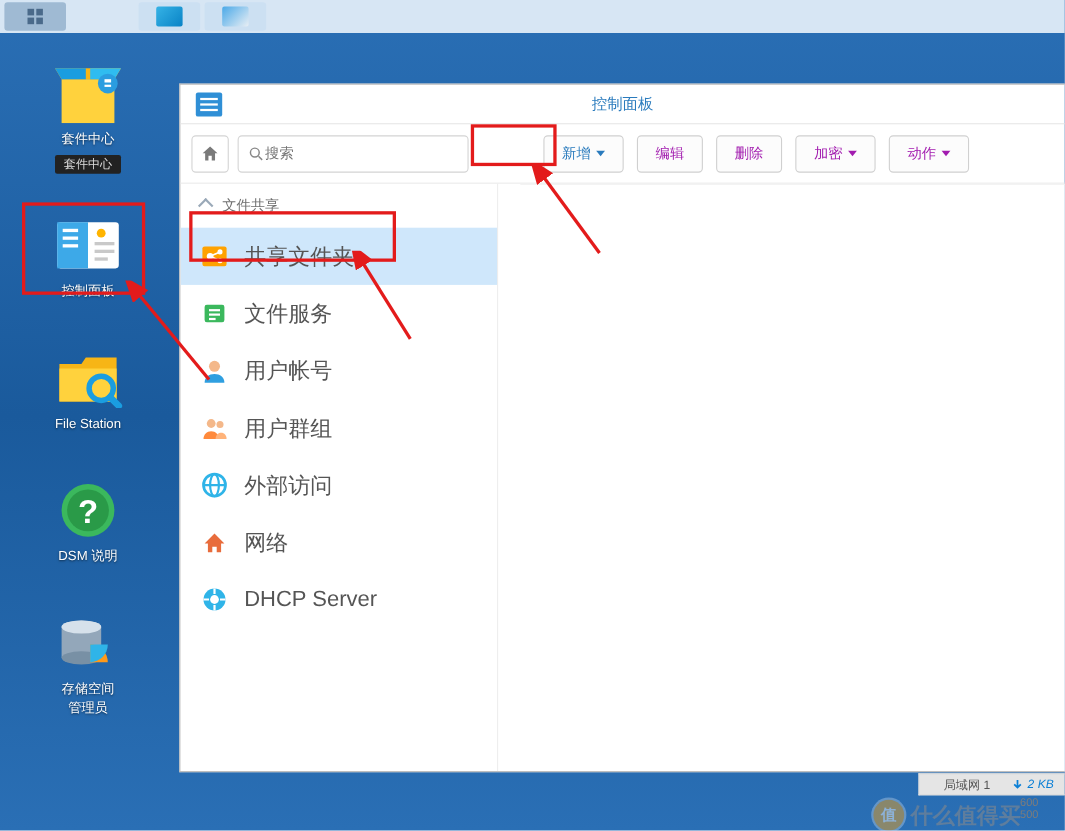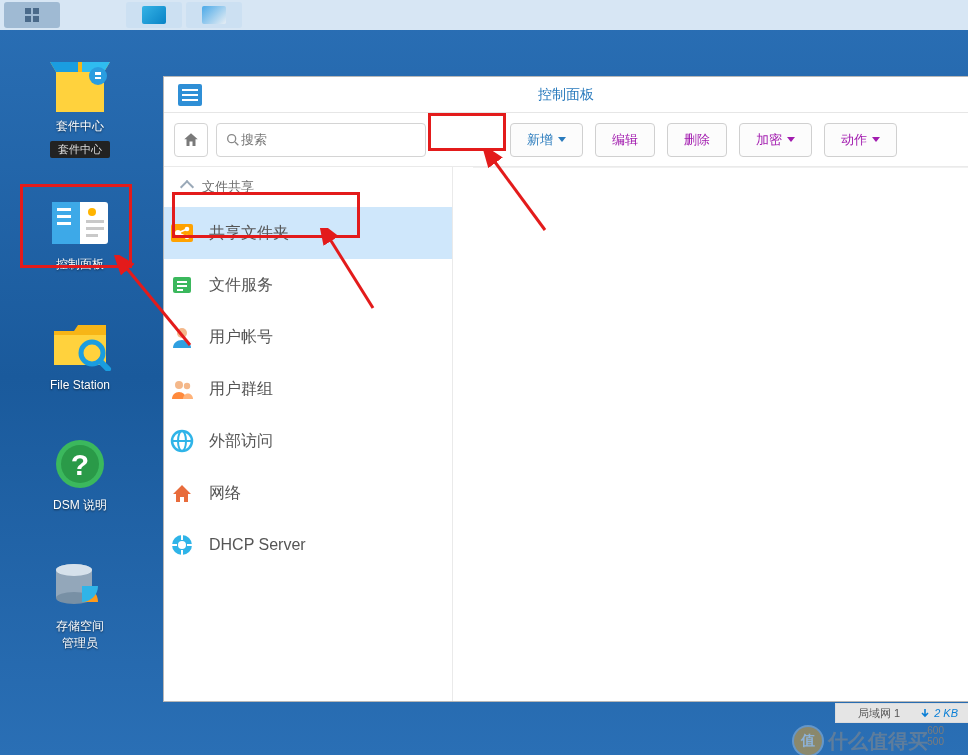--- a/index.html
+++ b/index.html
@@ -32,29 +32,29 @@
   .toolbar { height: 54px; border-bottom: 1px solid #eaeaea; display: flex; align-items: center; padding: 0 10px; gap: 8px; }
   .home-btn { width: 34px; height: 34px; border: 1px solid #d4d4d4; border-radius: 4px; display: flex; align-items: center; justify-content: center; background: #fff; cursor: pointer; }
   .home-svg { width: 18px; height: 18px; }
   .search-box { flex: 0 0 178px; height: 34px; border: 1px solid #d4d4d4; border-radius: 4px; display: flex; align-items: center; padding: 0 8px; background: #fff; }
   .search-input { border: none; outline: none; font-size: 13px; color: #666; flex: 1; background: transparent; }
   .tb-spacer { width: 42px; }
   .btn { height: 34px; padding: 0 16px; border: 1px solid #d0d0d0; border-radius: 4px; background: #fcfcfc; color: #4a4a4a; font-size: 13px; display: inline-flex; align-items: center; gap: 5px; cursor: pointer; }
   .btn.primary { color: #2a7bbd; }
   .btn.disabled { color: #a21caf; cursor: default; }
   .caret { width: 0; height: 0; border-left: 4px solid transparent; border-right: 4px solid transparent; border-top: 5px solid currentColor; }
-  .btn-row { display: flex; gap: 12px; margin-left: 26px; align-items:center; }
+  .btn-row { display: flex; gap: 12px; margin-left: 10px; align-items:center; }
 
   .body { flex: 1; display: flex; overflow: hidden; }
   .sidebar { width: 289px; border-right: 1px solid #eaeaea; overflow-y: auto; padding-bottom: 10px; position: relative; }
   .sidebar::-webkit-scrollbar { width: 10px; }
   .sidebar::-webkit-scrollbar-thumb { background:#c9c9c9; border-radius:5px; }
   .cat { height: 40px; display: flex; align-items: center; padding: 0 18px; gap: 10px; color: #6f6f6f; font-size: 13px; cursor: pointer; }
   .chev { width: 10px; height: 10px; border-left: 2px solid #9aa9b8; border-bottom: 2px solid #9aa9b8; transform: rotate(135deg); }
-  .side-item { height: 52px; display: flex; align-items: center; padding: 0 5px; gap: 14px; color: #555; font-size: 16px; cursor: pointer; }
+  .side-item { height: 52px; display: flex; align-items: center; padding: 0 18px; gap: 14px; color: #555; font-size: 20px; cursor: pointer; }
   .side-item.active { background: #cfe7fb; }
   .side-ico { width: 26px; height: 26px; flex-shrink: 0; display:flex; align-items:center; justify-content:center; }
 
   .main { flex: 1; background: #fff; position: relative; }
   .main-rule { position:absolute; left:20px; right:0; top:0; border-top:1px solid #f0f0f0; }
 
   
   .anno-box { position: absolute; border: 3px solid #e31b1b; pointer-events: none; z-index: 50; }
   .anno-arrow { position: absolute; pointer-events: none; z-index: 50; }
 

